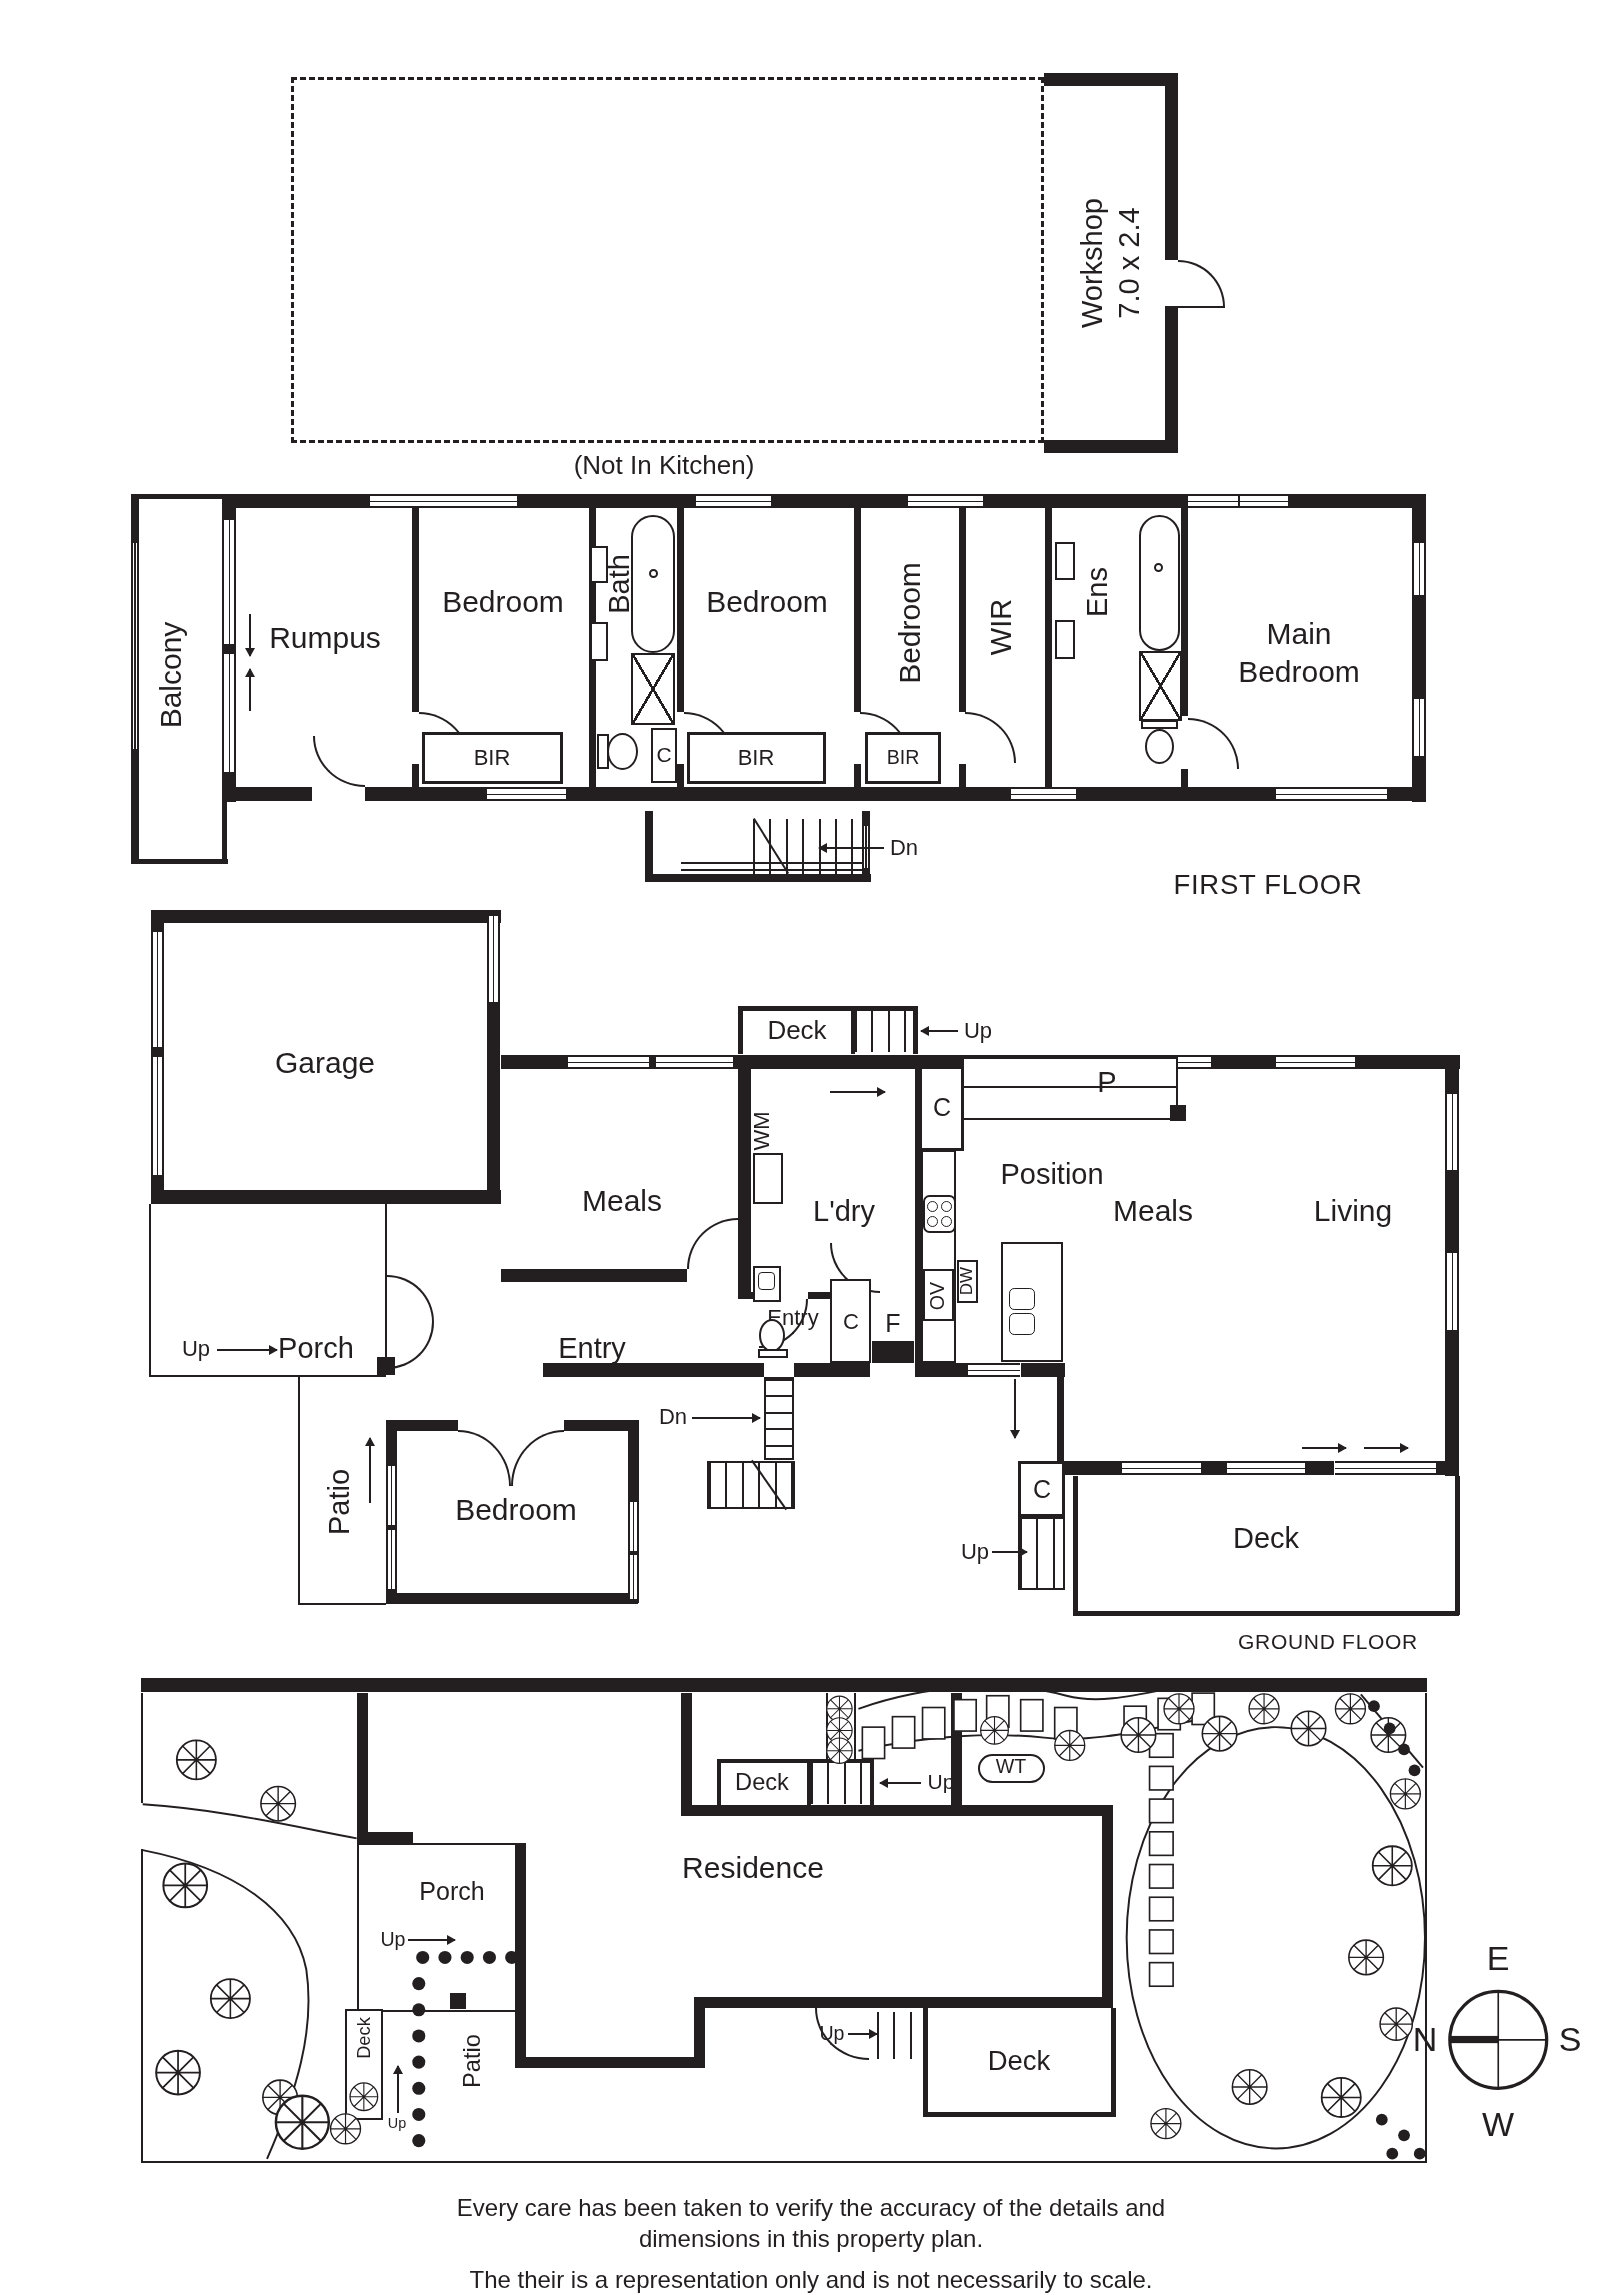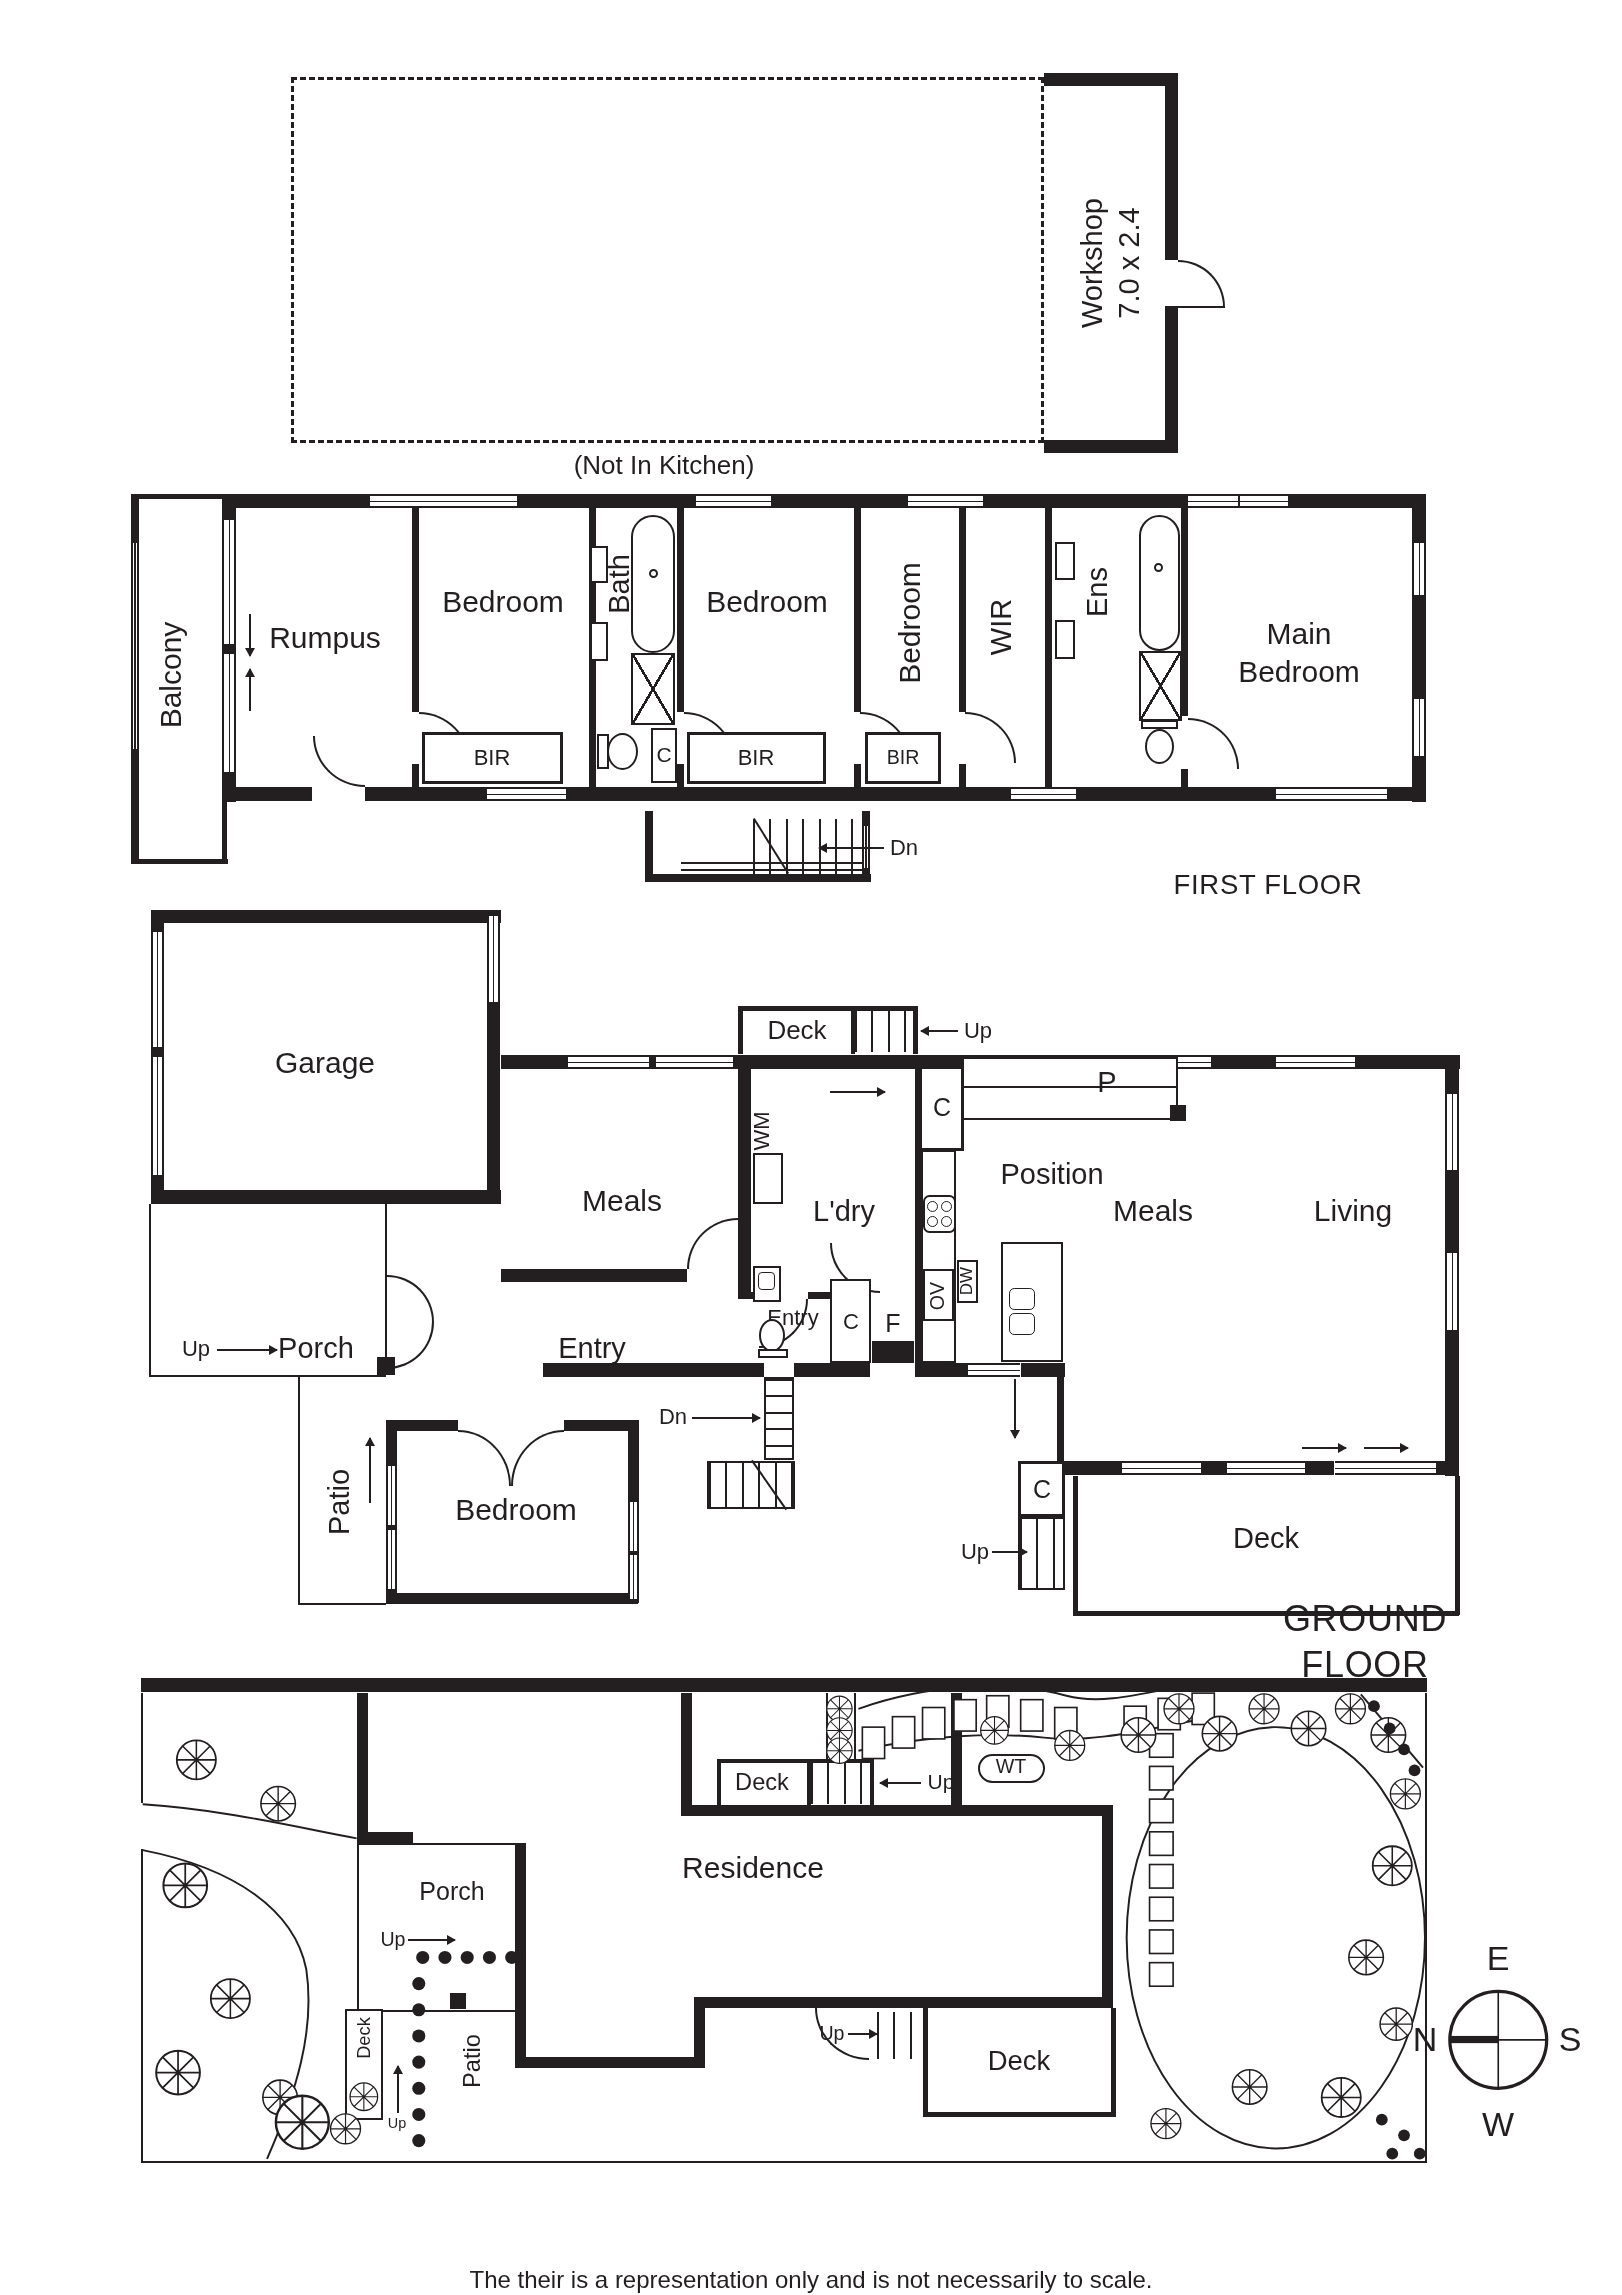--- a/index.html
+++ b/index.html
@@ -284,21 +284,21 @@
   <div class="w" style="left:386px;top:1593px;width:252px;height:10.5px"></div>
   <div class="winv" style="left:386px;top:1466px;width:10.5px;height:59px"></div>
   <div class="winv" style="left:386px;top:1530px;width:10.5px;height:59px"></div>
   <div class="winv" style="left:628px;top:1502px;width:10.5px;height:49px"></div>
   <div class="winv" style="left:628px;top:1555px;width:10.5px;height:44px"></div>
   <div class="lbl" style="left:516px;top:1510px;font-size:30px">Bedroom</div>
   <div class="w" style="left:298px;top:1377px;width:2px;height:228px"></div>
   <div class="w" style="left:298px;top:1603px;width:88px;height:2px"></div>
   <div class="lbl v" style="left:340px;top:1502px;font-size:29px">Patio</div>
   <div class="arrv u" style="left:369px;top:1438px;height:65px"></div>
-  <div class="lbl" style="left:1365px;top:1642px;font-size:36px;letter-spacing:0.7px">GROUND FLOOR</div>
+  <div class="lbl" style="left:1328px;top:1642px;font-size:21px;letter-spacing:0.7px">GROUND FLOOR</div>
 
   <div class="w" style="left:141px;top:1678px;width:1286px;height:14.4px"></div>
   <div class="w" style="left:141px;top:1693px;width:2px;height:110px"></div>
   <div class="w" style="left:141px;top:1849px;width:2px;height:314px"></div>
   <div class="w" style="left:141px;top:2161px;width:1286px;height:2px"></div>
   <div class="w" style="left:1425px;top:1693px;width:2px;height:470px"></div>
 
   <div class="w" style="left:357px;top:1693px;width:10.5px;height:139px"></div>
   <div class="w" style="left:357px;top:1832px;width:56px;height:10.5px"></div>
   <div class="w" style="left:681px;top:1693px;width:10.5px;height:112px"></div>
@@ -444,16 +444,17 @@
       <circle cx="2128" cy="3292" r="9"></circle>
     </g>
 
     <g fill="none" stroke="#231f20">
       <circle cx="2290" cy="3118" r="74" stroke-width="5"></circle>
       <path d="M2290,3044 V3192 M2216,3118 H2364" stroke-width="2.5"></path>
       <rect x="2216" y="3112" width="74" height="11" fill="#231f20" stroke="none"></rect>
     </g>
   </svg>
 
+  <div class="lbl" style="left:811px;top:2224px;font-size:24px">Every care has been taken to verify the accuracy of the details and dimensions in this property plan.</div>
   <div class="lbl" style="left:811px;top:2280px;font-size:24px">The their is a representation only and is not necessarily to scale.</div>
 
 </div>
 
 
 </body></html>

